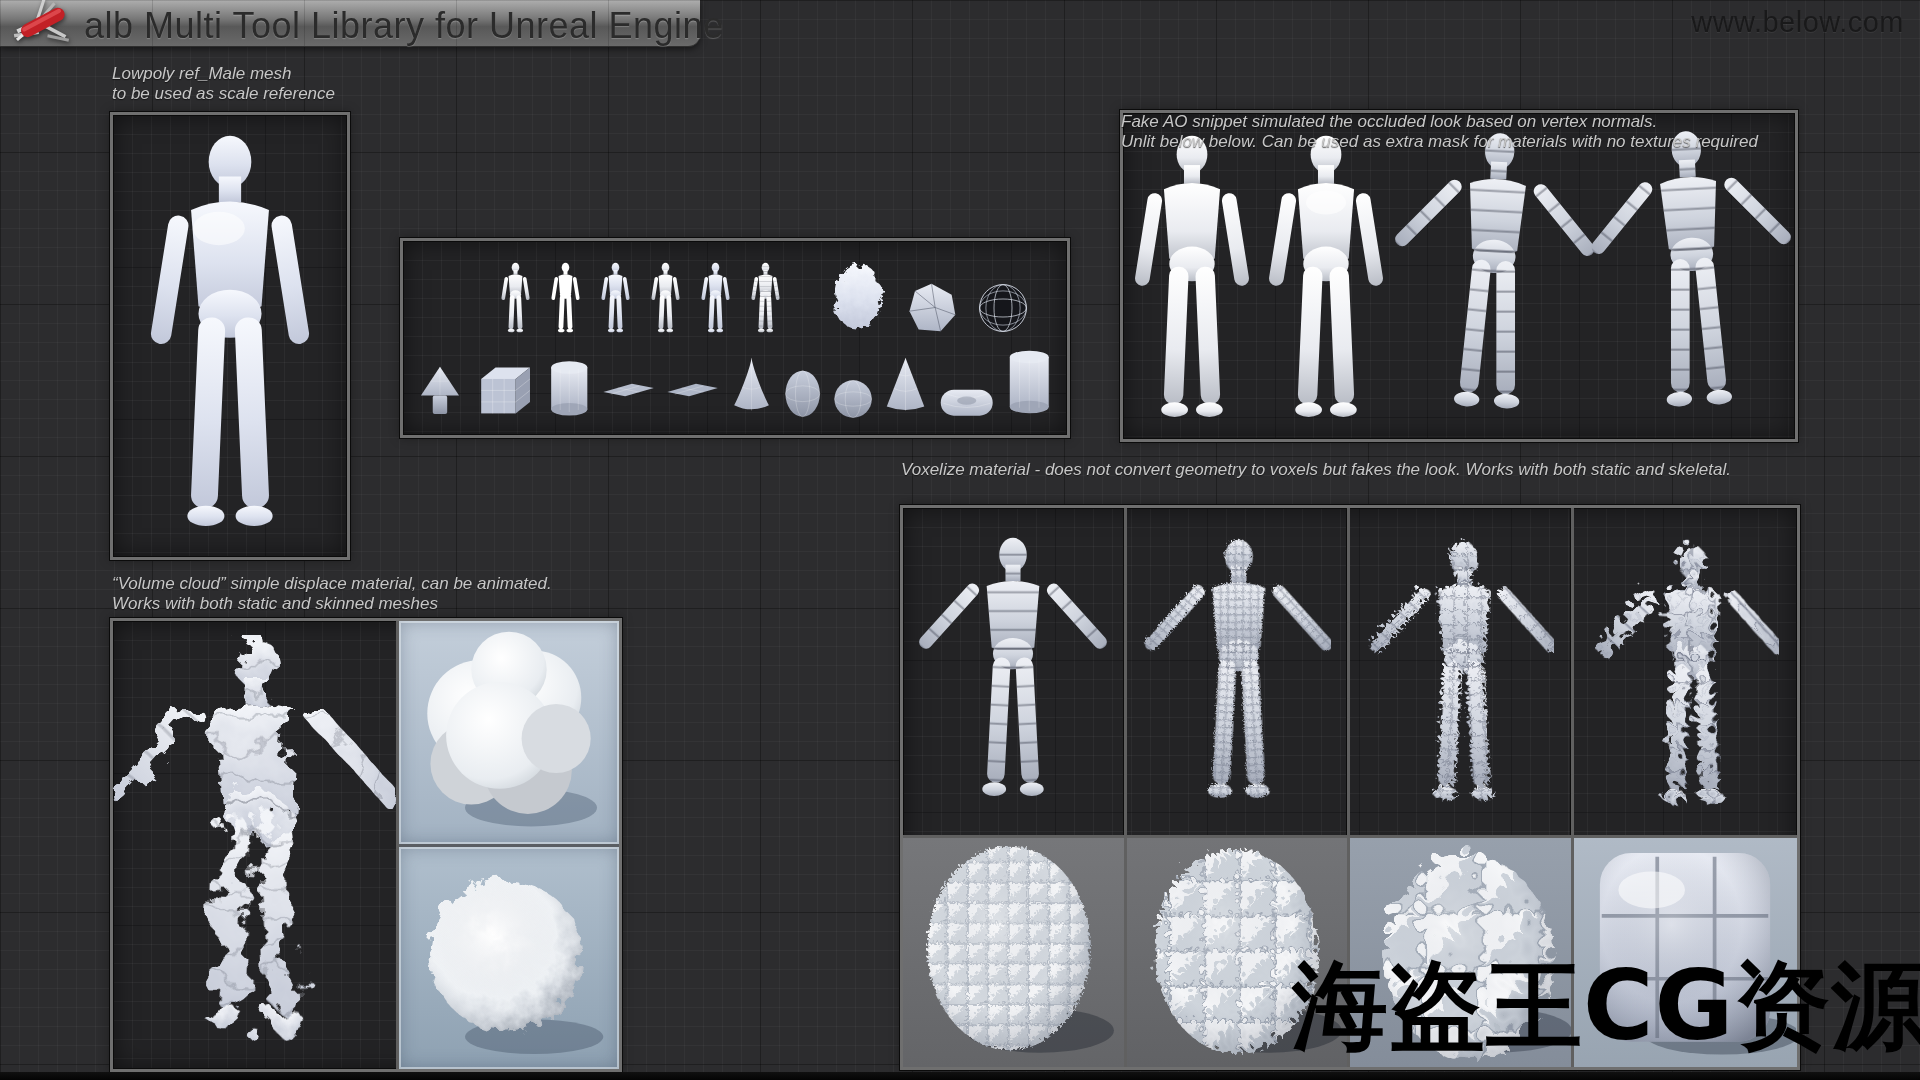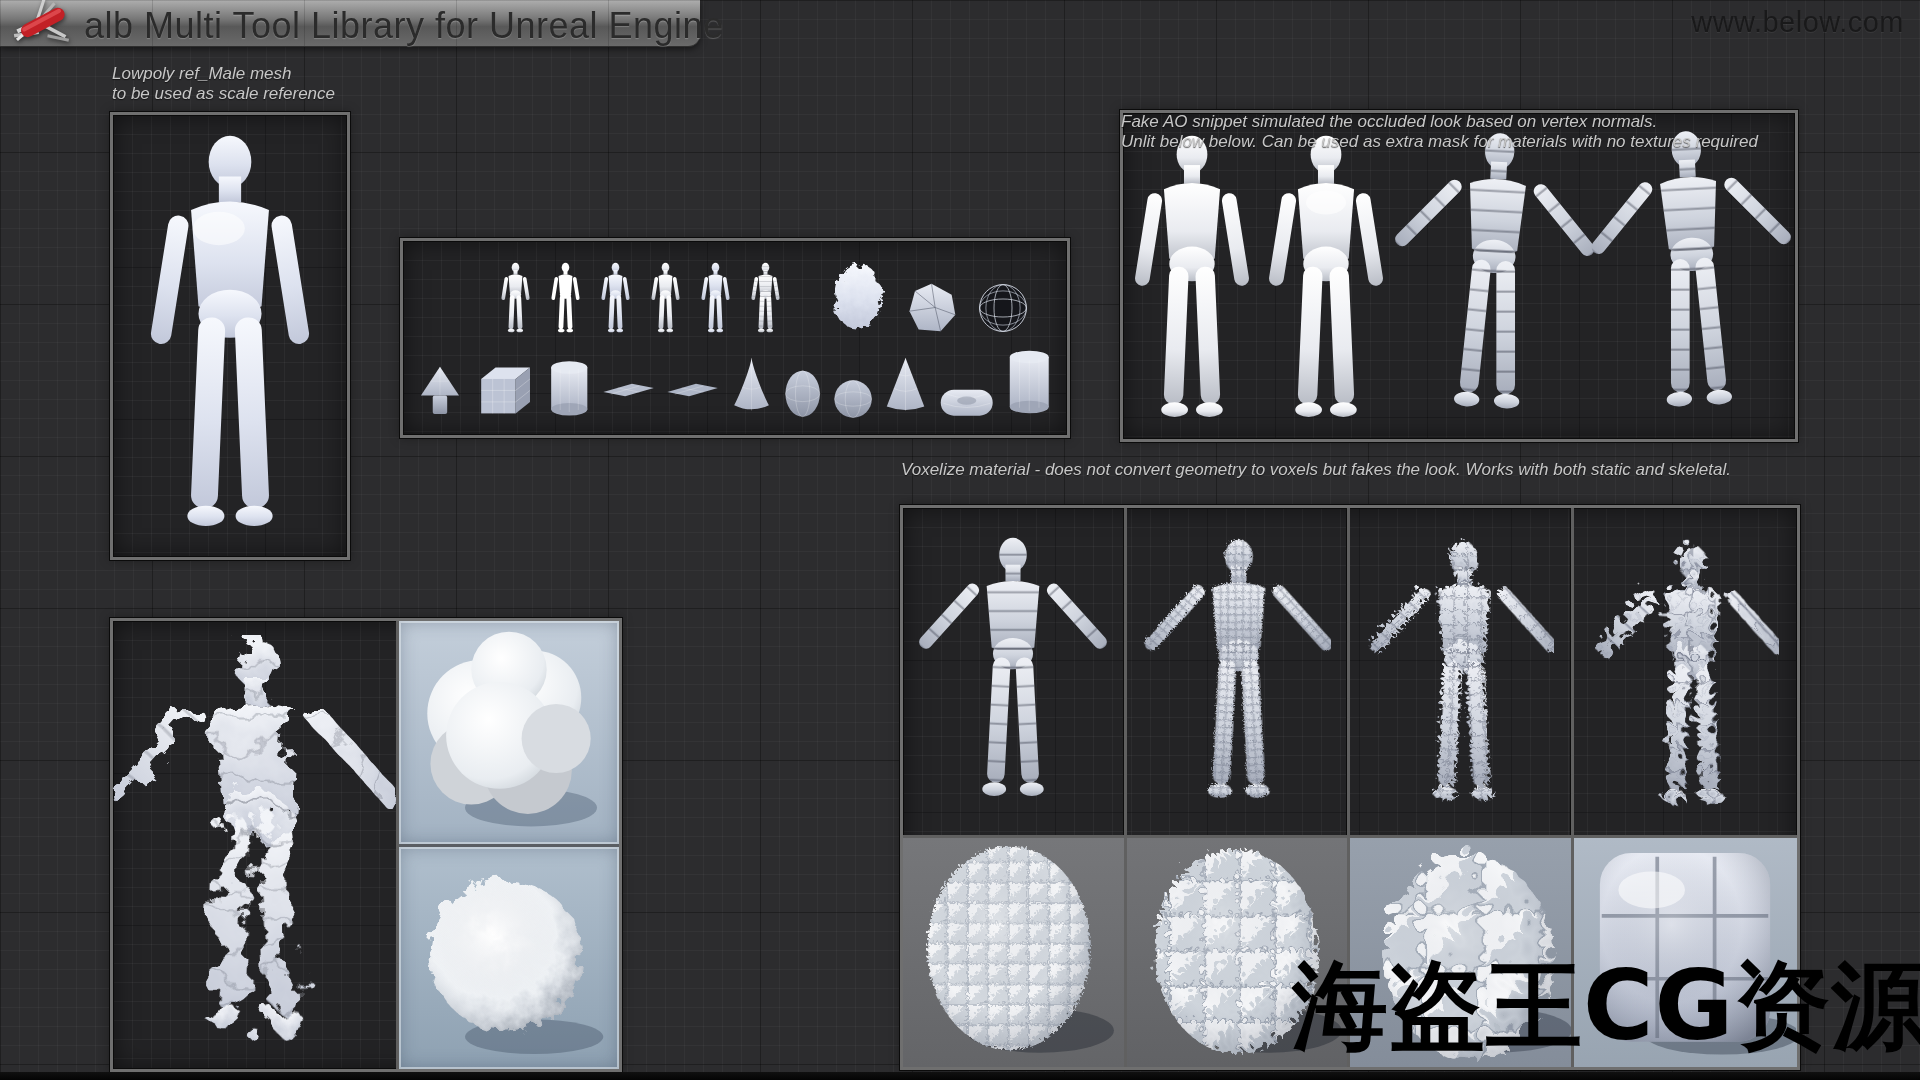--- a/index.html
+++ b/index.html
@@ -404,20 +404,24 @@
       <svg class="fig" width="222" height="226" viewBox="0 0 120 122">
         <ellipse cx="80" cy="106" rx="42" ry="11" fill="rgba(45,54,70,.4)"></ellipse>
         <rect x="14" y="8" width="92" height="102" rx="17" fill="url(#gPrim)"></rect>
         <path d="M45,10 V108 M76,10 V108 M15,42 H105 M15,76 H105" stroke="rgba(110,118,134,.65)" stroke-width="2" fill="none"></path>
         <rect x="14" y="8" width="92" height="102" rx="17" fill="url(#gShade)"></rect>
         <ellipse cx="42" cy="28" rx="18" ry="10" fill="rgba(255,255,255,.55)"></ellipse>
       </svg>
     </div>
   </div>
 
+  <div class="cap" style="left:112px;top:574px;">
+    <div>“Volume cloud” simple displace material, can be animated.</div>
+    <div>Works with both static and skinned meshes</div>
+  </div>
   <div class="panel cloud-panel">
     <div class="cloud-left">
       <svg class="fig" style="position:absolute;left:-6px;top:14px" width="296" height="420" viewBox="0 0 150 220">
         <g filter="url(#fCloud)">
           <use href="#fig-armsout" fill="url(#gCloudBody)"></use>
           <use href="#fig-armsout" fill="url(#segLines)" opacity=".5"></use>
         </g>
       </svg>
     </div>
     <div class="cloud-right">

